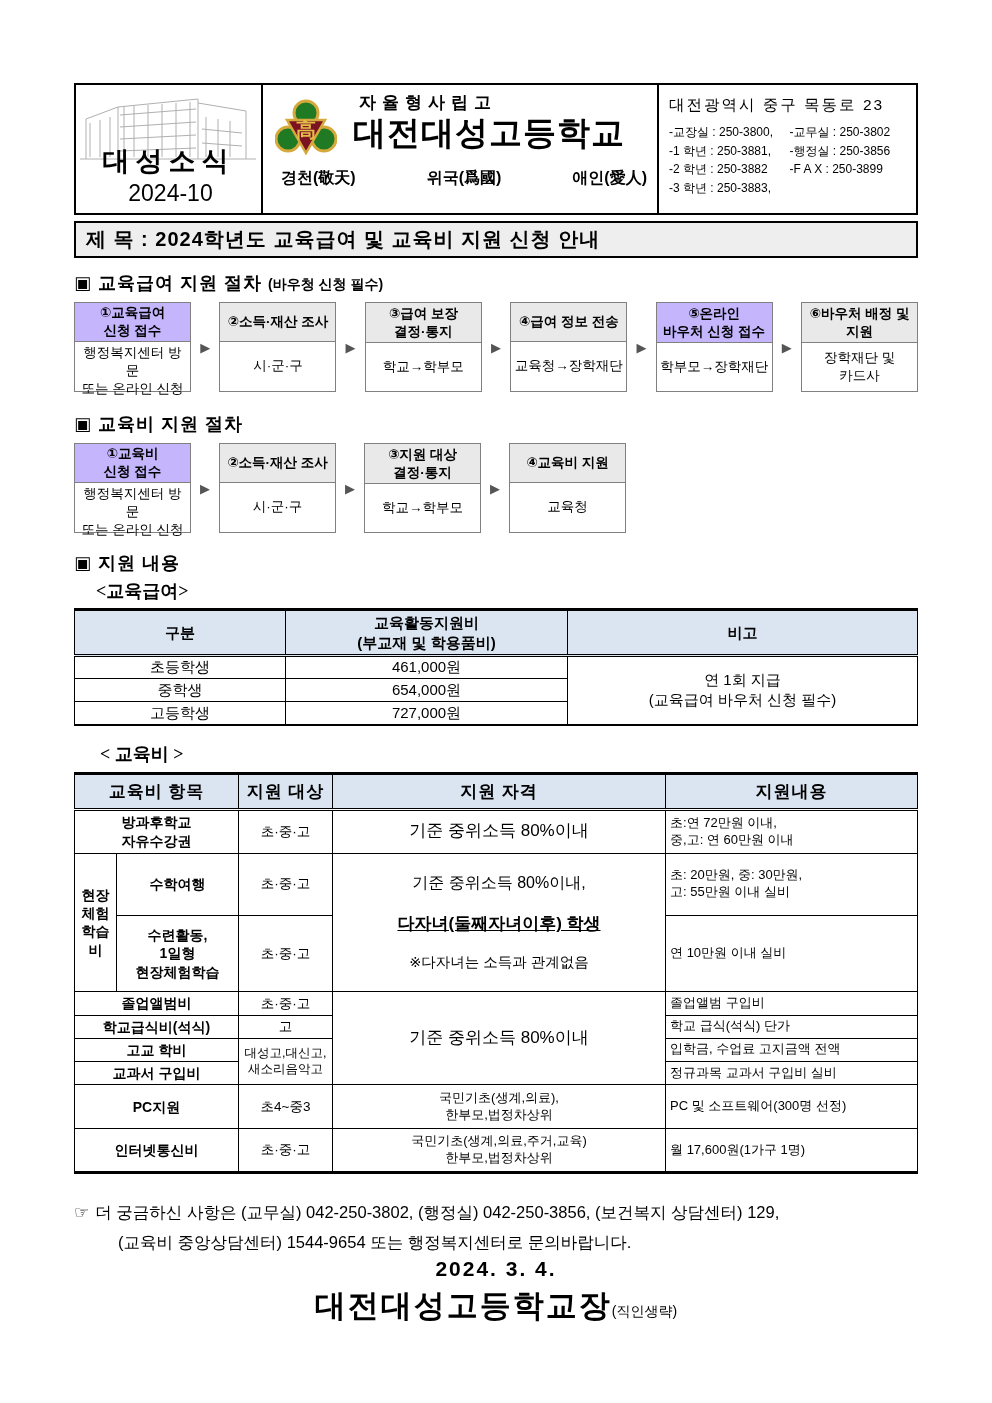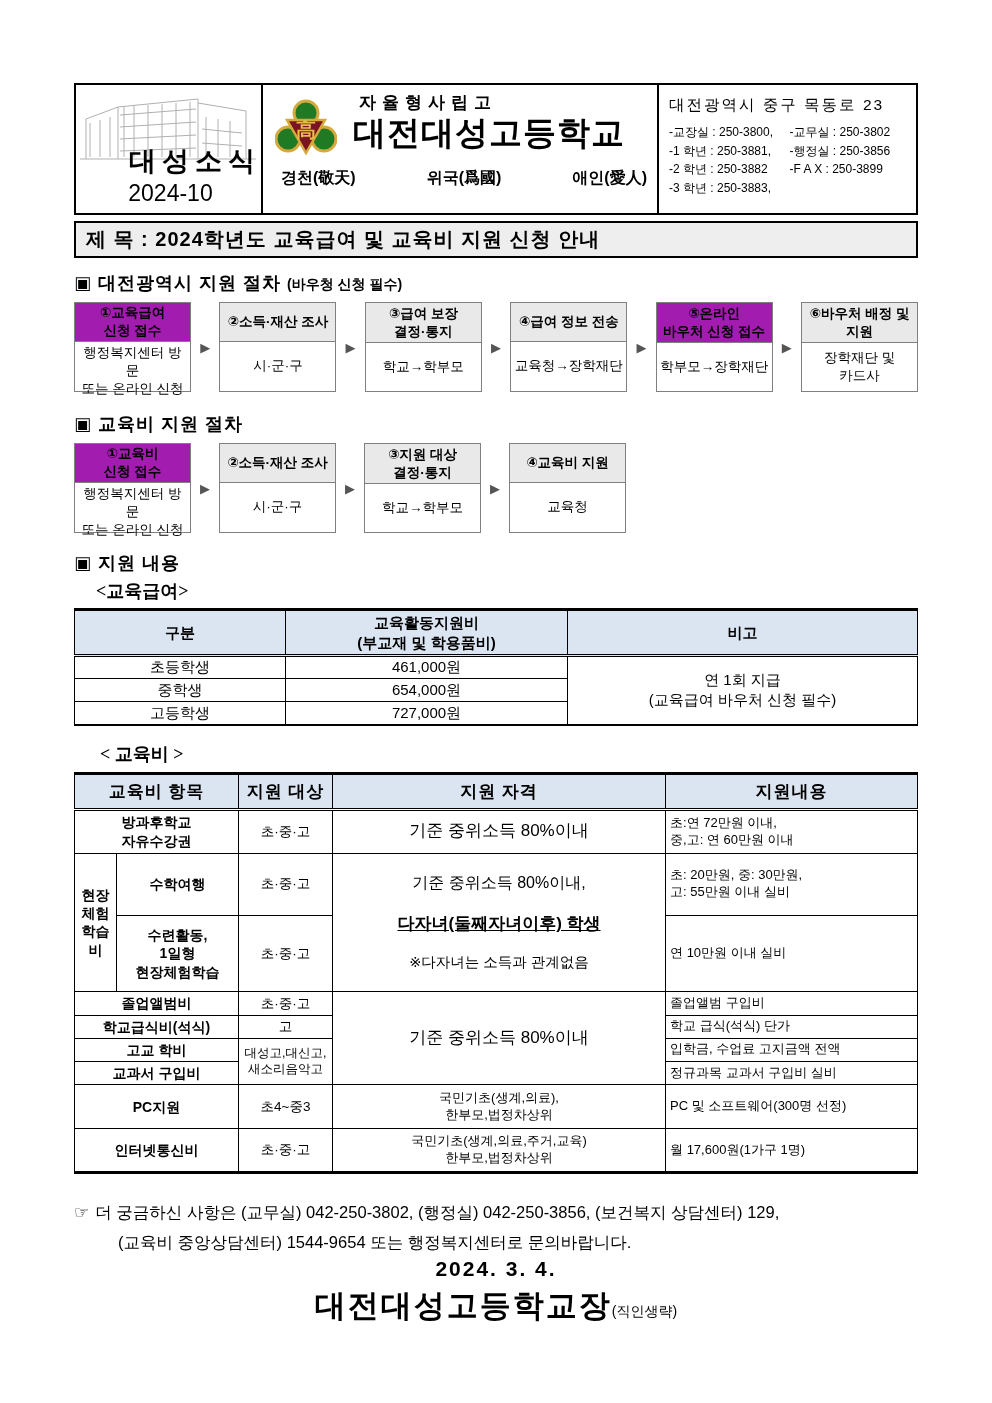--- a/index.html
+++ b/index.html
@@ -4,21 +4,21 @@
 <style>
   * { margin:0; padding:0; box-sizing:border-box; }
   body { background:#888; font-family:"Liberation Sans","DejaVu Sans",sans-serif; }
   .page { width:992px; height:1403px; background:#fff; margin:0 auto; position:relative;
           padding:83px 74px 0 74px; color:#000; }
 
   
   .letterhead { border:2px solid #000; height:132px; display:flex; }
   .lh-left { width:187px; border-right:2px solid #000; position:relative; overflow:hidden; }
   .lh-left .sketch { position:absolute; top:4px; left:2px; }
-  .lh-left .news-name { position:absolute; bottom:34px; left:0; right:0; text-align:right;
+  .lh-left .news-name { position:absolute; bottom:34px; left:0; right:0; text-align:center;
       font-size:27px; font-weight:bold; letter-spacing:6px; font-family:"Liberation Serif","DejaVu Serif",serif; }
   .lh-left .news-issue { position:absolute; bottom:6px; left:4px; right:0; text-align:center; font-size:23px; }
   .lh-mid { width:396px; border-right:2px solid #000; position:relative; padding:6px 8px 4px 10px; }
   .lh-mid .logo { position:absolute; left:12px; top:14px; }
   .lh-mid .schooltype { margin-left:86px; font-size:17px; font-weight:bold; letter-spacing:6px; }
   .lh-mid .schoolname { margin-left:80px; font-size:33px; font-weight:bold; letter-spacing:1px; line-height:1.15; }
   .lh-mid .motto { position:absolute; bottom:24px; left:18px; right:10px; display:flex;
       justify-content:space-between; font-size:16px; font-weight:bold; }
   .lh-right { flex:1; padding:10px 6px 11px 10px; }
   .lh-right .addr { font-size:15.5px; letter-spacing:2px; margin-bottom:7px; }
@@ -34,21 +34,21 @@
   .sec-head .note { font-size:14px; font-weight:bold; letter-spacing:0; }
   .sub-head { font-size:18px; font-weight:bold; margin:4px 0 4px 22px;
       font-family:"Liberation Serif","DejaVu Serif",serif; }
 
   
   .flow { display:flex; margin-top:7px; align-items:stretch; }
   .step { width:117px; border:1px solid #808080; height:90px; display:flex; flex-direction:column; }
   .step .sh { background:#e9e9e9; border-bottom:1px solid #808080; min-height:39px; display:flex;
       align-items:center; justify-content:center; text-align:center; font-size:13.5px; font-weight:bold;
       white-space:pre-line; line-height:1.3; padding:2px; }
-  .step.highlight .sh { background:#a21caf; }
+  .step.highlight .sh { background:#c4b5fd; }
   .step .sb { flex:1; display:flex; align-items:center; justify-content:center; text-align:center;
       font-size:13.5px; white-space:pre-line; line-height:1.35; padding:2px; }
   .flow .arrow { flex:1; max-width:30px; min-width:22px; display:flex; align-items:center;
       justify-content:center; color:#555; font-size:13px; }
   .flow.short .arrow { width:28px; flex:none; }
 
   
   table { border-collapse:collapse; width:100%; table-layout:fixed; }
   .benefit-table { margin-top:5px; border-top:3px solid #000; border-bottom:2px solid #000; }
   .benefit-table th { background:#dbe5f1; border:1px solid #000; border-top:none;
@@ -161,21 +161,21 @@
         <span></span>
       </div>
     </div>
   </div>
 
   <div class="titlebar">
     <span>제  목 : 2024학년도 교육급여 및 교육비 지원 신청 안내</span>
   </div>
 
   <div class="sec-head">
-    <span>▣ 대전광역시 지원 절차</span>
+    <span>▣ 교육급여 지원 절차</span>
     <span class="note">(바우청 신청 필수)</span>
   </div>
 
   <div class="flow">
     <div class="step highlight">
       <div class="sh">①교육급여
 신청 접수</div>
       <div class="sb">행정복지센터 방문
 또는 온라인 신청</div>
     </div>

